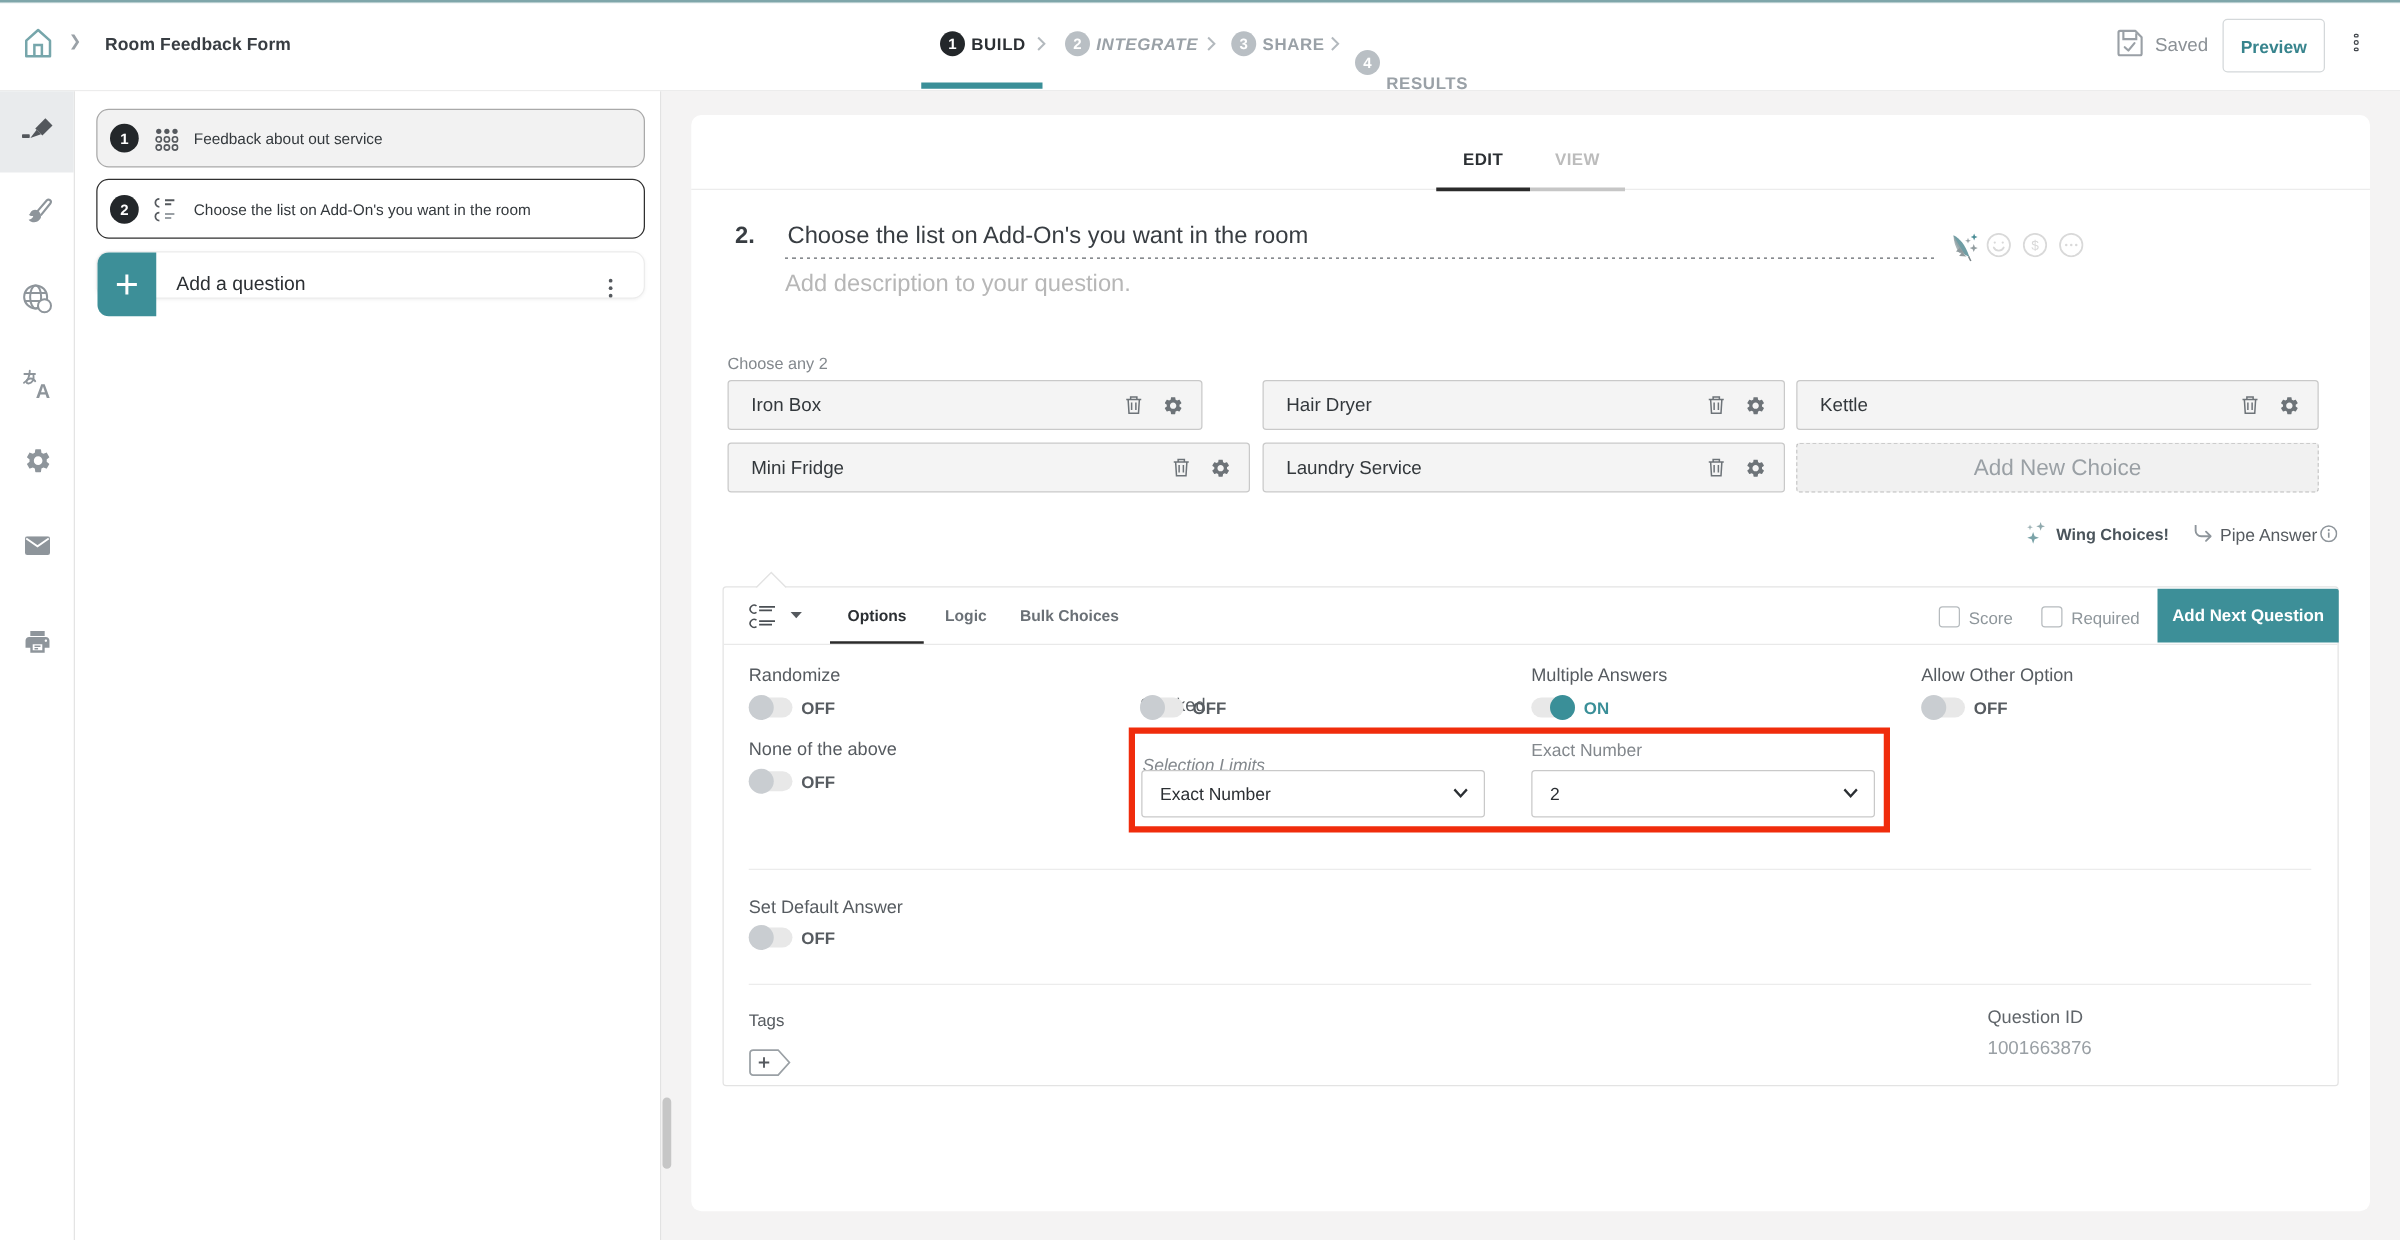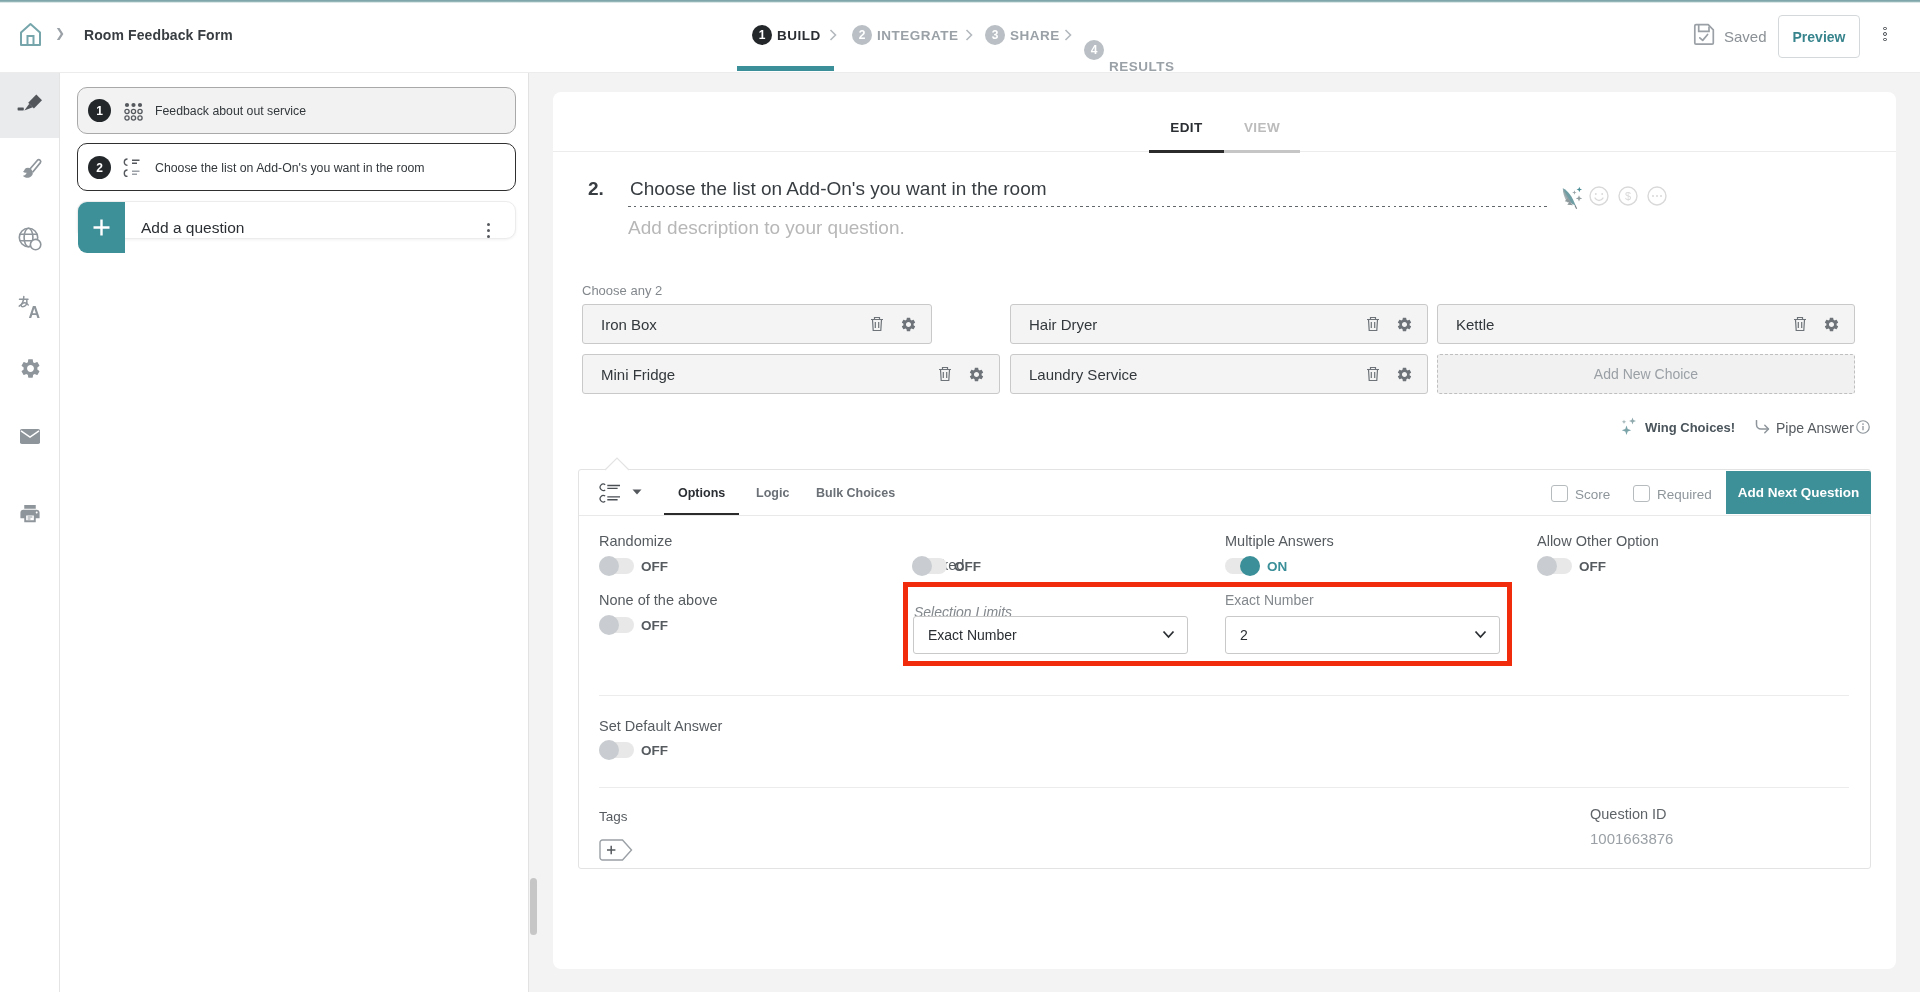--- a/index.html
+++ b/index.html
@@ -59,21 +59,21 @@
 #qdash { left:628px; top:206px; width:922px; height:1.3px; background:repeating-linear-gradient(90deg,#61666b 0 2.6px,transparent 2.6px 5.8px); z-index:2;}
 #qdesc { left:628px; top:217px; font-size:19px; color:#b7b7b7; z-index:2;}
 
 .titleicon { position:absolute; z-index:2;}
 #chooseany { left:582px; top:283px; font-size:13px; color:#83888d; z-index:2;}
 .choice { position:absolute; height:40px; background:#f4f4f4; border:1px solid #c9c9c9; border-radius:3px;
   z-index:2; display:flex; align-items:center;}
 .choicetxt { margin-left:18px; font-size:15px; color:#33383c; }
 .choiceicons { position:absolute; right:14px; top:0; height:100%; display:flex; align-items:center; gap:16px;}
 #addnew { left:1437px; top:354px; width:418px; height:40px; border:1.5px dashed #bfbfbf; background:#f1f1f1;
-  border-radius:3px; color:#9aa0a5; font-size:14px; display:flex; align-items:center; justify-content:center; z-index:2;}
+  border-radius:3px; color:#9aa0a5; font-size:18px; display:flex; align-items:center; justify-content:center; z-index:2;}
 
 
 #optcard { left:578px; top:469px; width:1293px; height:400px; background:#fff; border:1px solid #e3e3e3;
   border-radius:3px; z-index:2;}
 #optarrow { left:604px; top:456px; width:26px; height:14px; z-index:3; }
 #optarrow svg { display:block; }
 #opttabdiv { left:579px; top:515px; width:1291px; height:1px; background:#e9e9e9; z-index:3;}
 #tabicon { left:599px; top:483px; z-index:3;}
 #tabcaret { left:632px; top:489px; z-index:3; color:#4a4f54;}
 #opttab { left:678px; top:486px; font-size:12.5px; font-weight:700; color:#2b2f33; z-index:3;}
@@ -127,21 +127,21 @@
   <div class="stepcirc" style="background:#23272a;">1</div>
     <div class="stepname" style="color:#2b2f33;">BUILD</div>
 </div>
 <div class="stepchev" style="left:829px;">
     <svg width="8" height="12" viewBox="0 0 8 12">
       <path d="M1.5 1 L6.5 6 L1.5 11" fill="none" stroke="#b3b9be" stroke-width="1.6"></path>
     </svg>
   </div>
 <div class="stepgroup" style="left:852px;">
   <div class="stepcirc" style="background:#b9bfc4;">2</div>
-    <div class="stepname" style="color:#9aa1a7;">INTEGRATE</div>
+    <div class="stepname" style="color:#9aa1a7;font-style:italic;">INTEGRATE</div>
 </div>
 <div class="stepchev" style="left:965px;">
     <svg width="8" height="12" viewBox="0 0 8 12">
       <path d="M1.5 1 L6.5 6 L1.5 11" fill="none" stroke="#b3b9be" stroke-width="1.6"></path>
     </svg>
   </div>
 <div class="stepgroup" style="left:985px;">
   <div class="stepcirc" style="background:#b9bfc4;">3</div>
     <div class="stepname" style="color:#9aa1a7;">SHARE</div>
 </div>
@@ -304,21 +304,21 @@
 </svg>
 <svg class="titleicon" style="left:1647px;top:186px;" width="20" height="20" viewBox="0 0 20 20">
  <circle cx="10" cy="10" r="9" fill="none" stroke="#d9d9d9" stroke-width="1.4"></circle>
  <circle cx="6" cy="10" r="1" fill="#d9d9d9"></circle>
     <circle cx="10" cy="10" r="1" fill="#d9d9d9"></circle>
     <circle cx="14" cy="10" r="1" fill="#d9d9d9"></circle>
 </svg>
 
 <div id="chooseany" class="abs">Choose any 2</div>
 
-<div class="choice" style="left:582px;top:304px;width:350px;">
+<div class="choice" style="left:582px;top:304px;width:380px;">
   <div class="choicetxt">Iron Box</div>
   <div class="choiceicons">
    <svg width="14" height="16" viewBox="0 0 14 16">
         <g fill="none" stroke="#6d7378" stroke-width="1.2">
           <path d="M1 3.5 H13 M4.5 3.5 V1.5 H9.5 V3.5 M2.5 3.5 L3.2 14.5 H10.8 L11.5 3.5"></path>
           <path d="M5.3 6 V12 M8.7 6 V12"></path>
         </g>
       </svg>
    <svg width="17" height="17" viewBox="0 0 24 24">
         <path fill="#6d7378" d="M19.14,12.94c0.04-0.3,0.06-0.61,0.06-0.94c0-0.32-0.02-0.64-0.07-0.94l2.03-1.58c0.18-0.14,0.23-0.41,0.12-0.61 l-1.92-3.32c-0.12-0.22-0.37-0.29-0.59-0.22l-2.39,0.96c-0.5-0.38-1.03-0.7-1.62-0.94L14.4,2.81c-0.04-0.24-0.24-0.41-0.48-0.41 h-3.84c-0.24,0-0.43,0.17-0.47,0.41L9.25,5.35C8.66,5.59,8.12,5.92,7.63,6.29L5.24,5.33c-0.22-0.08-0.47,0-0.59,0.22L2.74,8.87 C2.62,9.08,2.66,9.34,2.86,9.48l2.03,1.58C4.84,11.36,4.8,11.69,4.8,12s0.02,0.64,0.07,0.94l-2.03,1.58 c-0.18,0.14-0.23,0.41-0.12,0.61l1.92,3.32c0.12,0.22,0.37,0.29,0.59,0.22l2.39-0.96c0.5,0.38,1.03,0.7,1.62,0.94l0.36,2.54 c0.05,0.24,0.24,0.41,0.48,0.41h3.84c0.24,0,0.44-0.17,0.47-0.41l0.36-2.54c0.59-0.24,1.13-0.56,1.62-0.94l2.39,0.96 c0.22,0.08,0.47,0,0.59-0.22l1.92-3.32c0.12-0.22,0.07-0.47-0.12-0.61L19.14,12.94z M12,15.6c-1.98,0-3.6-1.62-3.6-3.6 s1.62-3.6,3.6-3.6s3.6,1.62,3.6,3.6S13.98,15.6,12,15.6z"></path>

